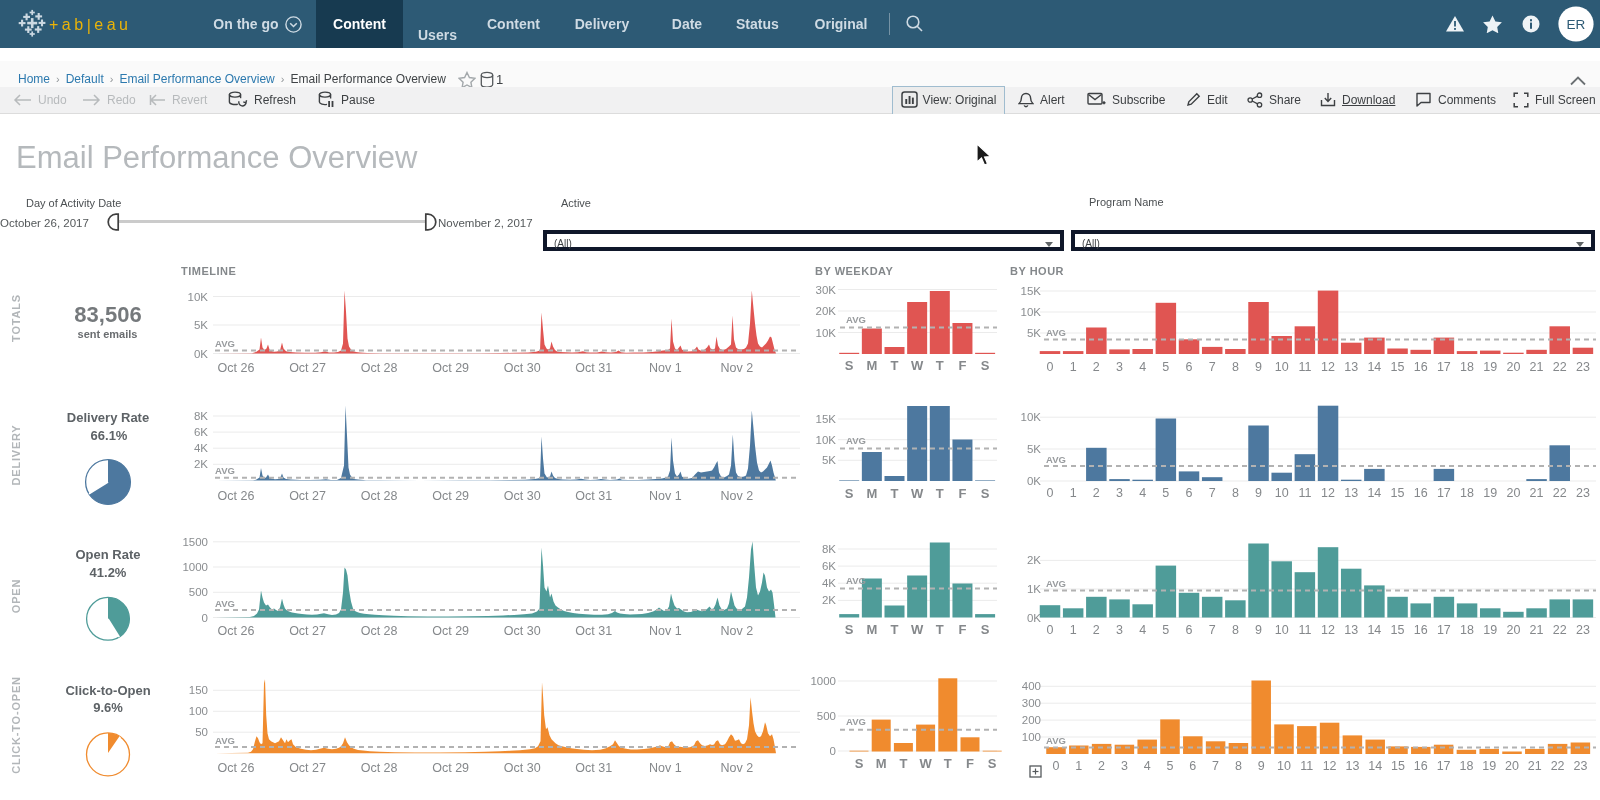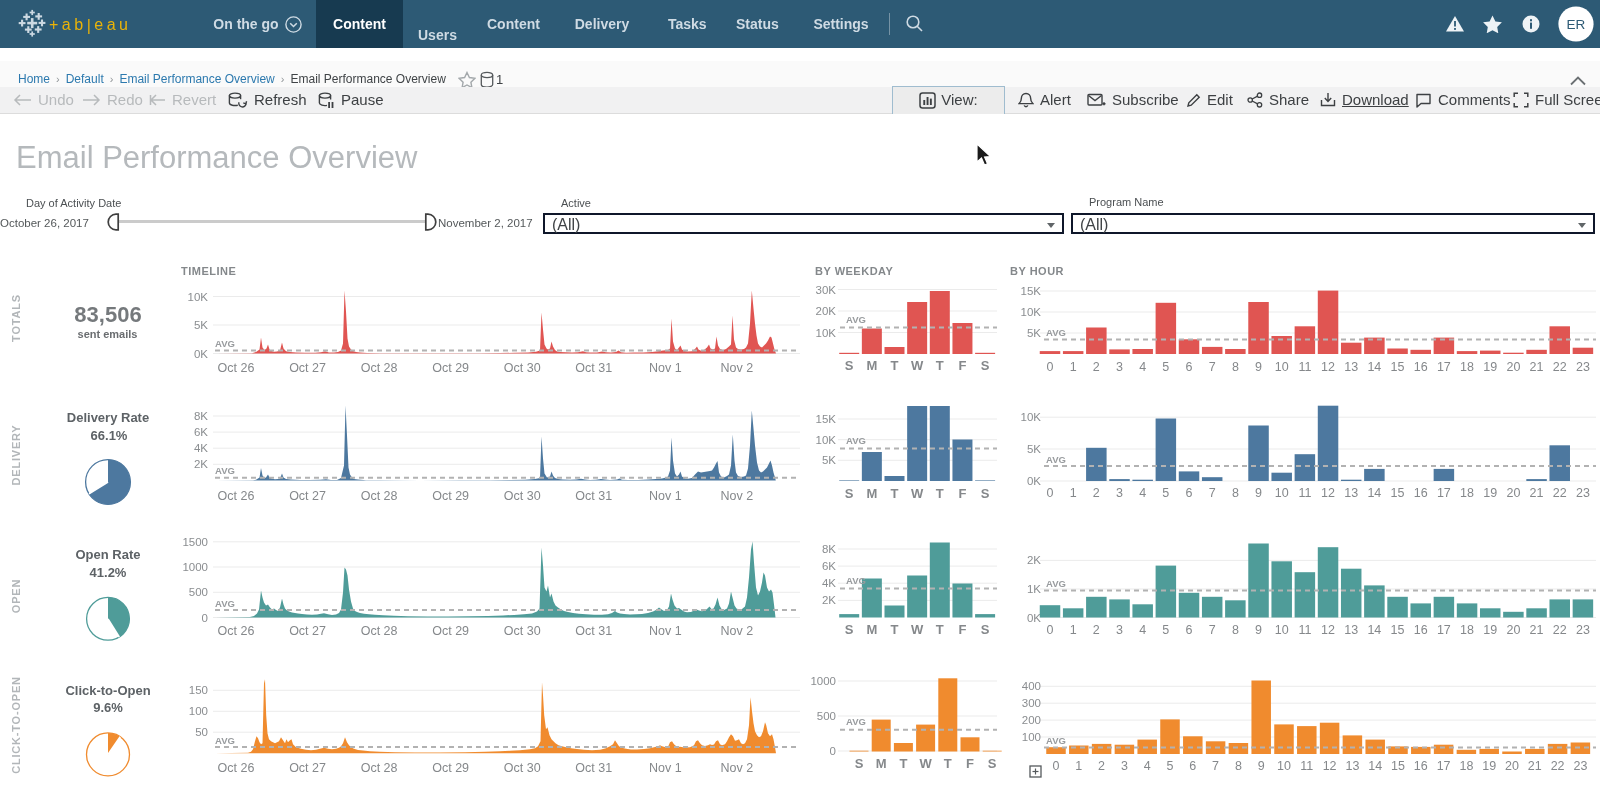--- a/index.html
+++ b/index.html
@@ -20,35 +20,35 @@
 
 #crumb { position:absolute; left:0; top:61px; width:1600px; height:38px; background:#fafafa;
   border-bottom:3px solid #eab308; font-size:12px; color:#6f7477; }
 #crumb .inner { position:absolute; left:18px; top:0; height:38px; line-height:37px; white-space:nowrap; }
 #crumb a { color:#2c79ae; text-decoration:none; }
 #crumb .sep { color:#909598; padding:0 6px; font-size:11px; }
 #crumb .cur { color:#3f4346; }
 
 
 #toolbar { position:absolute; left:0; top:87px; width:1600px; height:27px; background:#f1f1f2;
-  border-bottom:1px solid #dcdcdc; font-size:15px; color:#3d4043; }
+  border-bottom:1px solid #dcdcdc; font-size:12px; color:#3d4043; }
 .titem { position:absolute; top:0; height:26px; line-height:26px; white-space:nowrap; }
 .titem.dis { color:#b7babc; }
 .titem svg { vertical-align:middle; margin-right:6px; transform:translateY(-1px); }
 #viewbox { position:absolute; left:892px; top:-1px; width:113px; height:44px; line-height:26px;
   border:1px solid #9fbccf; background:#ececec; text-align:center; }
 #viewbox svg { vertical-align:middle; margin-right:5px; transform:translateY(-1px); }
 
 
 #dash { position:absolute; left:0; top:114px; width:1600px; height:686px; background:#fff; }
 #title { position:absolute; left:16px; top:140px; font-size:31px; color:#b5b9bc; letter-spacing:0; }
 .flabel { position:absolute; font-size:11px; font-weight:normal; color:#4b4f52;margin-left:16px; }
 .fdate  { position:absolute; font-size:11.5px; color:#54585a; }
-.ddown { position:absolute; height:21px; border:2px solid #0f172a; background:#fff;
-  font-size:16px; color:#3f4346; line-height:19px; padding-left:7px; }
+.ddown { position:absolute; height:21px; border:4px solid #0f172a; background:#fff;
+  font-size:10px; color:#3f4346; line-height:19px; padding-left:7px;margin-top:17px; }
 .ddown .caret { position:absolute; right:7px; top:8px; width:0; height:0;
   border-left:4.5px solid transparent; border-right:4.5px solid transparent; border-top:5px solid #606568; }
 #sld-track { position:absolute; left:118px; top:220px; width:308px; height:3px; background:#cbcbcb; }
 #chartsvg { position:absolute; left:0; top:0; }
 #cursor { position:absolute; left:975px; top:143px; }
 </style>
 </head>
 <body>
 <div id="page">
 
@@ -78,23 +78,23 @@
     <div id="logo-word">+ab<span class="bar">|</span>eau</div>
     <div class="navitem" style="left:210px;width:72px;">On the go</div>
     <svg width="17" height="17" style="position:absolute;left:285px;top:16px">
       <circle cx="8.5" cy="8.5" r="7.6" fill="none" stroke="#cfdbe4" stroke-width="1.4"></circle>
       <path d="M5.2 7.2l3.3 3.3 3.3-3.3" fill="none" stroke="#cfdbe4" stroke-width="1.5"></path>
     </svg>
     <div class="navitem" id="tab-content" style="left:316px;width:87px;">Content</div>
     <div class="navitem" style="left:418px;width:38px;margin-top:11px;">Users</div>
     <div class="navitem" style="left:487px;width:48px;">Content</div>
     <div class="navitem" style="left:565px;width:74px;">Delivery</div>
-    <div class="navitem" style="left:668px;width:38px;">Tasks</div>
+    <div class="navitem" style="left:668px;width:38px;">Date</div>
     <div class="navitem" style="left:736px;width:38px;">Status</div>
-    <div class="navitem" style="left:811px;width:60px;">Settings</div>
+    <div class="navitem" style="left:811px;width:60px;">Original</div>
     <div id="navdiv"></div>
     <svg width="20" height="20" style="position:absolute;left:905px;top:14px">
       <circle cx="8" cy="8" r="5.8" fill="none" stroke="#cfdbe4" stroke-width="1.6"></circle>
       <line x1="12.2" y1="12.2" x2="17" y2="17" stroke="#cfdbe4" stroke-width="1.6"></line>
     </svg>
     <svg width="20" height="18" style="position:absolute;left:1445px;top:15px">
       <path d="M10 1 L19 16.5 H1 Z" fill="#eef3f6"></path>
       <rect x="9.1" y="6" width="1.8" height="5.5" fill="#2d5a75"></rect>
       <rect x="9.1" y="13" width="1.8" height="1.9" fill="#2d5a75"></rect>
     </svg>

